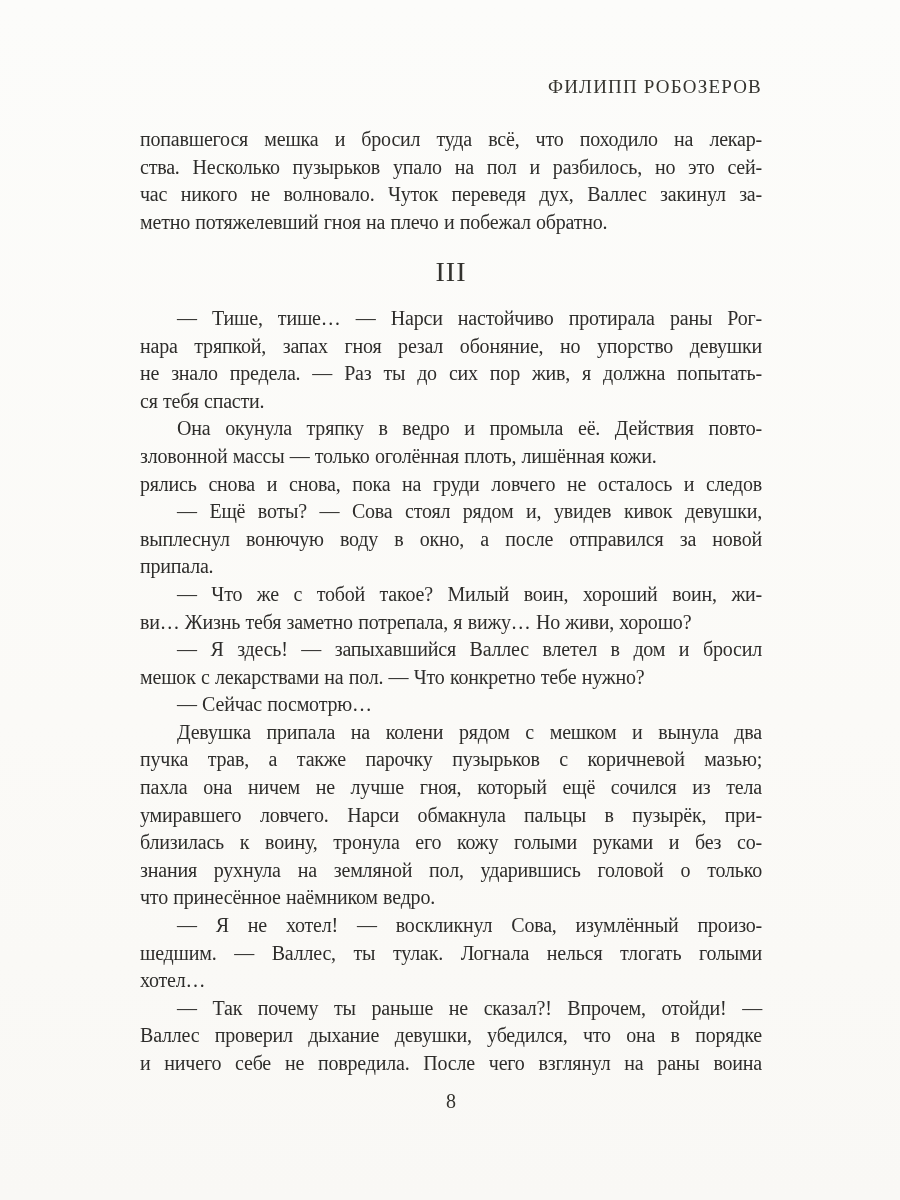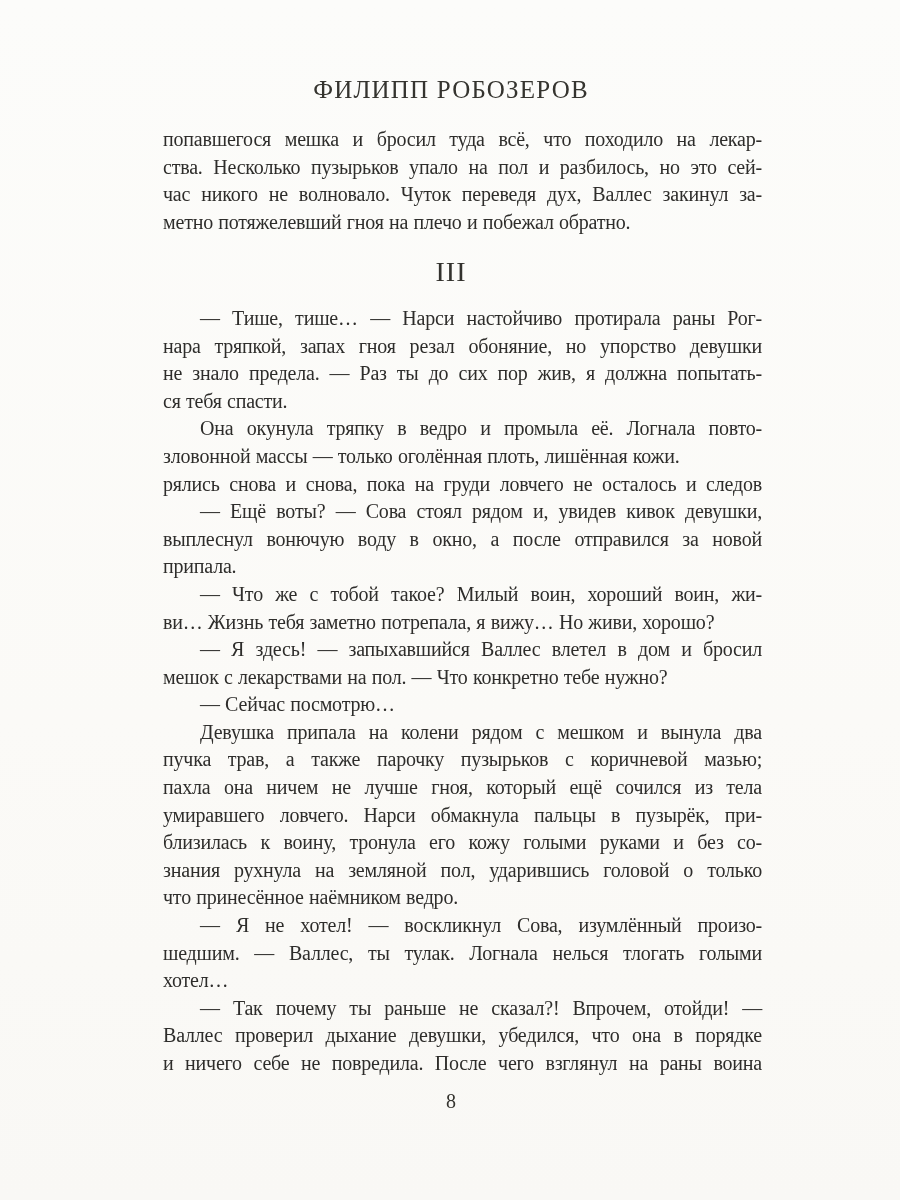--- a/index.html
+++ b/index.html
@@ -14,41 +14,40 @@
     background: linear-gradient(180deg, #fcfcfa 0%, #fbfaf7 60%, #f9f8f5 100%);
     font-family: "Liberation Serif", "DejaVu Serif", serif;
     color: #2e2d2b;
     overflow: hidden;
   }
   .running-header {
     position: absolute;
     top: 76px;
     left: 140px;
     width: 622px;
-    text-align: center;
-    font-size: 25px;
+    text-align: right;
+    font-size: 19px;
     letter-spacing: 1.2px;
     color: #35342f;
     white-space: nowrap;
   }
   .text-column {
     position: absolute;
     top: 126px;
     left: 140px;
     width: 622px;
     font-size: 20px;
     line-height: 27.6px;
     letter-spacing: -0.2px;
     word-spacing: 0.5px;
   }
   .paragraph { margin: 0; }
   .line {
     text-align: justify;
     text-align-last: justify;
-    margin-left: 23px;
   }
   .line-end {
     text-align: justify;
     text-align-last: left;
   }
   .line-indent { text-indent: 37px; }
   .section-heading {
     margin: 22px 0 19px 0;
     text-align: center;
     text-align-last: center;
@@ -81,21 +80,21 @@
         <div class="line line-end">метно потяжелевший гноя на плечо и побежал обратно.</div>
       </div>
       <div class="section-heading">III</div>
       <div class="paragraph">
         <div class="line line-indent">— Тише, тише… — Нарси настойчиво протирала раны Рог-</div>
         <div class="line">нара тряпкой, запах гноя резал обоняние, но упорство девушки</div>
         <div class="line">не знало предела. — Раз ты до сих пор жив, я должна попытать-</div>
         <div class="line line-end">ся тебя спасти.</div>
       </div>
       <div class="paragraph">
-        <div class="line line-indent">Она окунула тряпку в ведро и промыла её. Логнала повто-</div>
+        <div class="line line-indent">Она окунула тряпку в ведро и промыла её. Действия повто-</div>
         <div class="line line-end">зловонной массы — только оголённая плоть, лишённая кожи.</div>
         <div class="line">рялись снова и снова, пока на груди ловчего не осталось и следов</div>
       </div>
       <div class="paragraph">
         <div class="line line-indent">— Ещё воты? — Сова стоял рядом и, увидев кивок девушки,</div>
         <div class="line">выплеснул вонючую воду в окно, а после отправился за новой</div>
         <div class="line line-end">припала.</div>
       </div>
       <div class="paragraph">
         <div class="line line-indent">— Что же с тобой такое? Милый воин, хороший воин, жи-</div>

